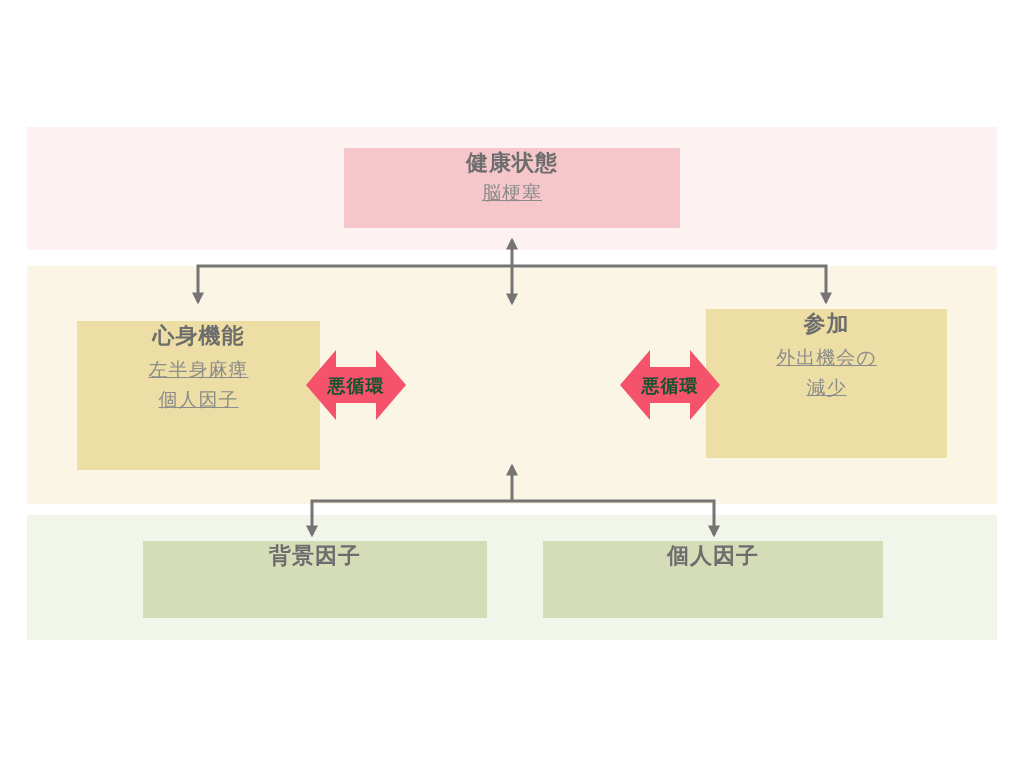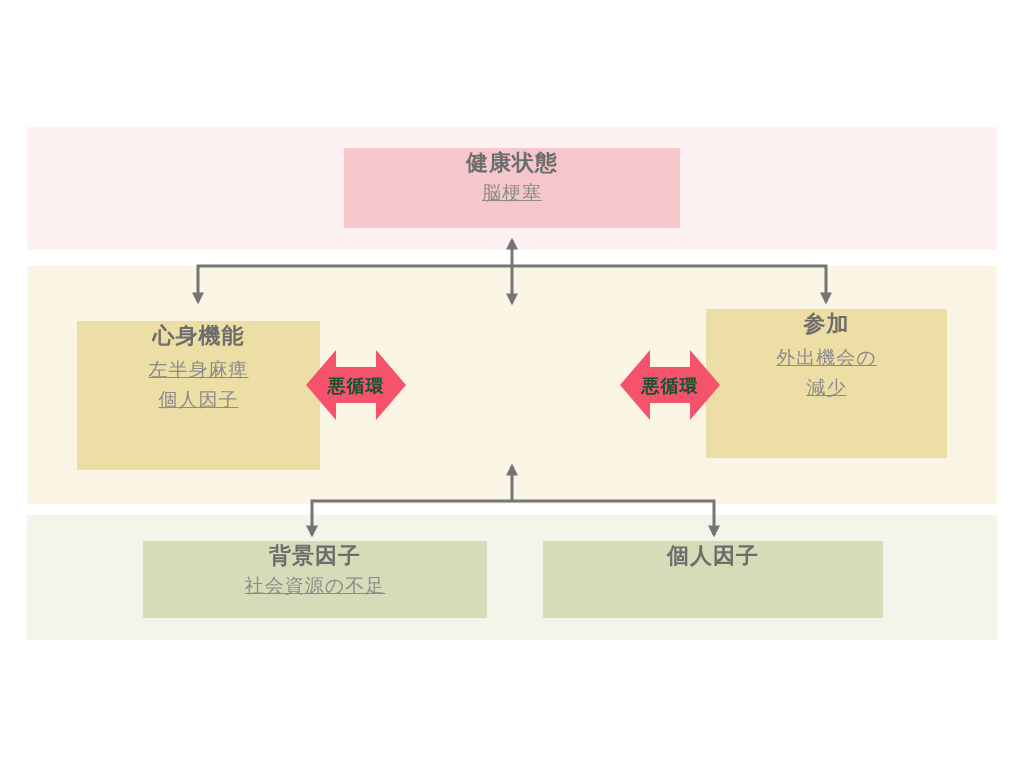--- a/index.html
+++ b/index.html
@@ -104,21 +104,20 @@
 
 
   <div class="box box-yellow box-participation">
     <div class="box-title">参加</div>
     <div class="box-sub">外出機会の</div>
     <div class="box-sub">減少</div>
   </div>
 
   <div class="box box-green box-env">
     <div class="box-title box-green-title">背景因子</div>
-    <div class="box-sub">社会資源の不足</div>
   </div>
 
   <div class="box box-green box-personal">
     <div class="box-title box-green-title">個人因子</div>
   </div>
 
   <svg class="overlay" viewBox="0 0 1024 768" xmlns="http://www.w3.org/2000/svg">
     <defs>
       <marker id="ah" viewBox="0 0 10 10" refX="8" refY="5" markerWidth="4" markerHeight="4" orient="auto-start-reverse">
         <path d="M0,0 L10,5 L0,10 z" fill="#757575"></path>

